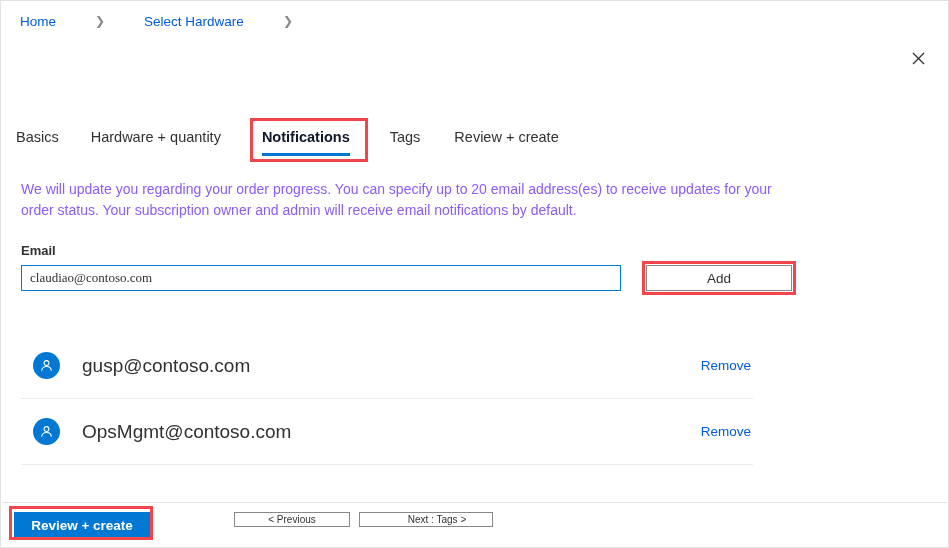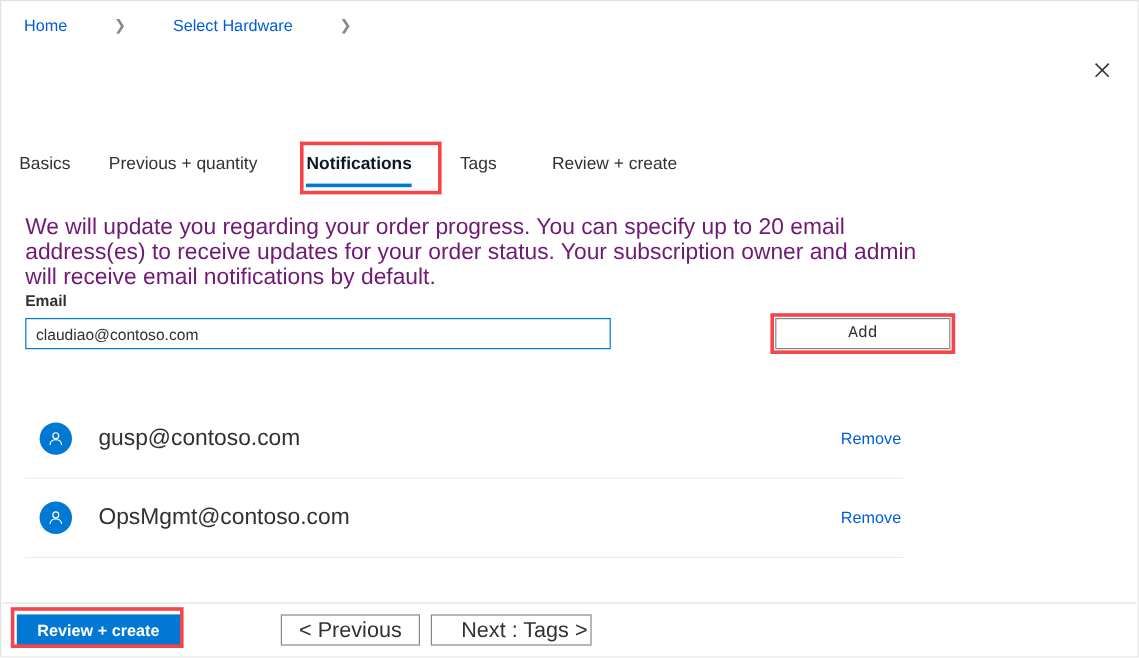--- a/index.html
+++ b/index.html
@@ -150,68 +150,68 @@
     content: "";
     position: absolute;
     left: 0;
     right: 0;
     bottom: 0;
     height: 3px;
     background: #0078d4;
   }
   .tab-notifications { margin-left: 5px; margin-right: 40px; }
   .tab-shipping { margin-right: 36px; }
-  .tab-tags { margin-right: 46px; }
+  .tab-tags { margin-right: 34px; }
 
   
   .description {
     position: absolute;
     left: 20px;
     top: 178px;
     width: 768px;
-    font-size: 19px;
-    color: #701a75;
+    font-size: 14px;
+    color: #8b5cf6;
     line-height: 21px;
   }
 
   
   .field-label {
     position: absolute;
     left: 20px;
     top: 242px;
     font-size: 13px;
     color: #323130;
     font-weight: bold;
   }
   .email-input {
     position: absolute;
     left: 20px;
     top: 264px;
-    width: 488px;
+    width: 600px;
     height: 26px;
     box-sizing: border-box;
     border: 1px solid #0078d4;
     outline: none;
     padding: 0 8px;
-    font-family: Liberation Sans, sans-serif;
+    font-family: Liberation Serif, serif;
     font-size: 13px;
     color: #323130;
     background: #ffffff;
     border-radius: 0;
   }
   .add-btn {
     position: absolute;
     left: 645px;
     top: 264px;
     width: 146px;
     height: 26px;
     box-sizing: border-box;
     border: 1px solid #8a8886;
     background: #ffffff;
-    font-family: Liberation Mono, monospace;
+    font-family: Liberation Sans, sans-serif;
     font-size: 13.5px;
     color: #323130;
     cursor: pointer;
     border-radius: 0;
     padding: 0;
   }
 
   
   .email-list {
     position: absolute;
@@ -272,25 +272,25 @@
     font-family: "Liberation Sans", sans-serif;
     font-size: 13.5px;
     font-weight: 600;
     cursor: pointer;
     border-radius: 0;
     padding: 0;
   }
   .btn-secondary {
     position: absolute;
     top: 9px;
-    height: 26px;
+    height: 15px;
     background: #ffffff;
     border: 1px solid #8a8886;
     font-family: "Liberation Sans", sans-serif;
-    font-size: 18px;
+    font-size: 10px;
     color: #323130;
     cursor: pointer;
     border-radius: 0;
     padding: 0;
   }
   .btn-previous { left: 232px; width: 116px; }
   .btn-next     { left: 357px; width: 134px; padding-left: 22px; }
 
   
   .annot {
@@ -319,21 +319,21 @@
 
   <div class="close-btn">
     <svg width="13" height="13" viewBox="0 0 13 13" aria-hidden="true">
       <line x1="1" y1="1" x2="12" y2="12" stroke="#323130" stroke-width="1.3"></line>
       <line x1="12" y1="1" x2="1" y2="12" stroke="#323130" stroke-width="1.3"></line>
     </svg>
   </div>
 
   <div class="tabs">
     <div class="tab tab-basics">Basics</div>
-    <div class="tab tab-shipping">Previous + quantity</div>
+    <div class="tab tab-shipping">Hardware + quantity</div>
     <div class="tab active tab-notifications">Notifications</div>
     <div class="tab tab-tags">Tags</div>
     <div class="tab tab-review">Review + create</div>
   </div>
 
   <div class="description">We will update you regarding your order progress. You can specify up to 20 email address(es) to receive updates for your order status. Your subscription owner and admin will receive email notifications by default.</div>
 
   <label class="field-label">Email</label>
   <input class="email-input" type="text" value="claudiao@contoso.com" style="">
   <button class="add-btn">Add</button>

